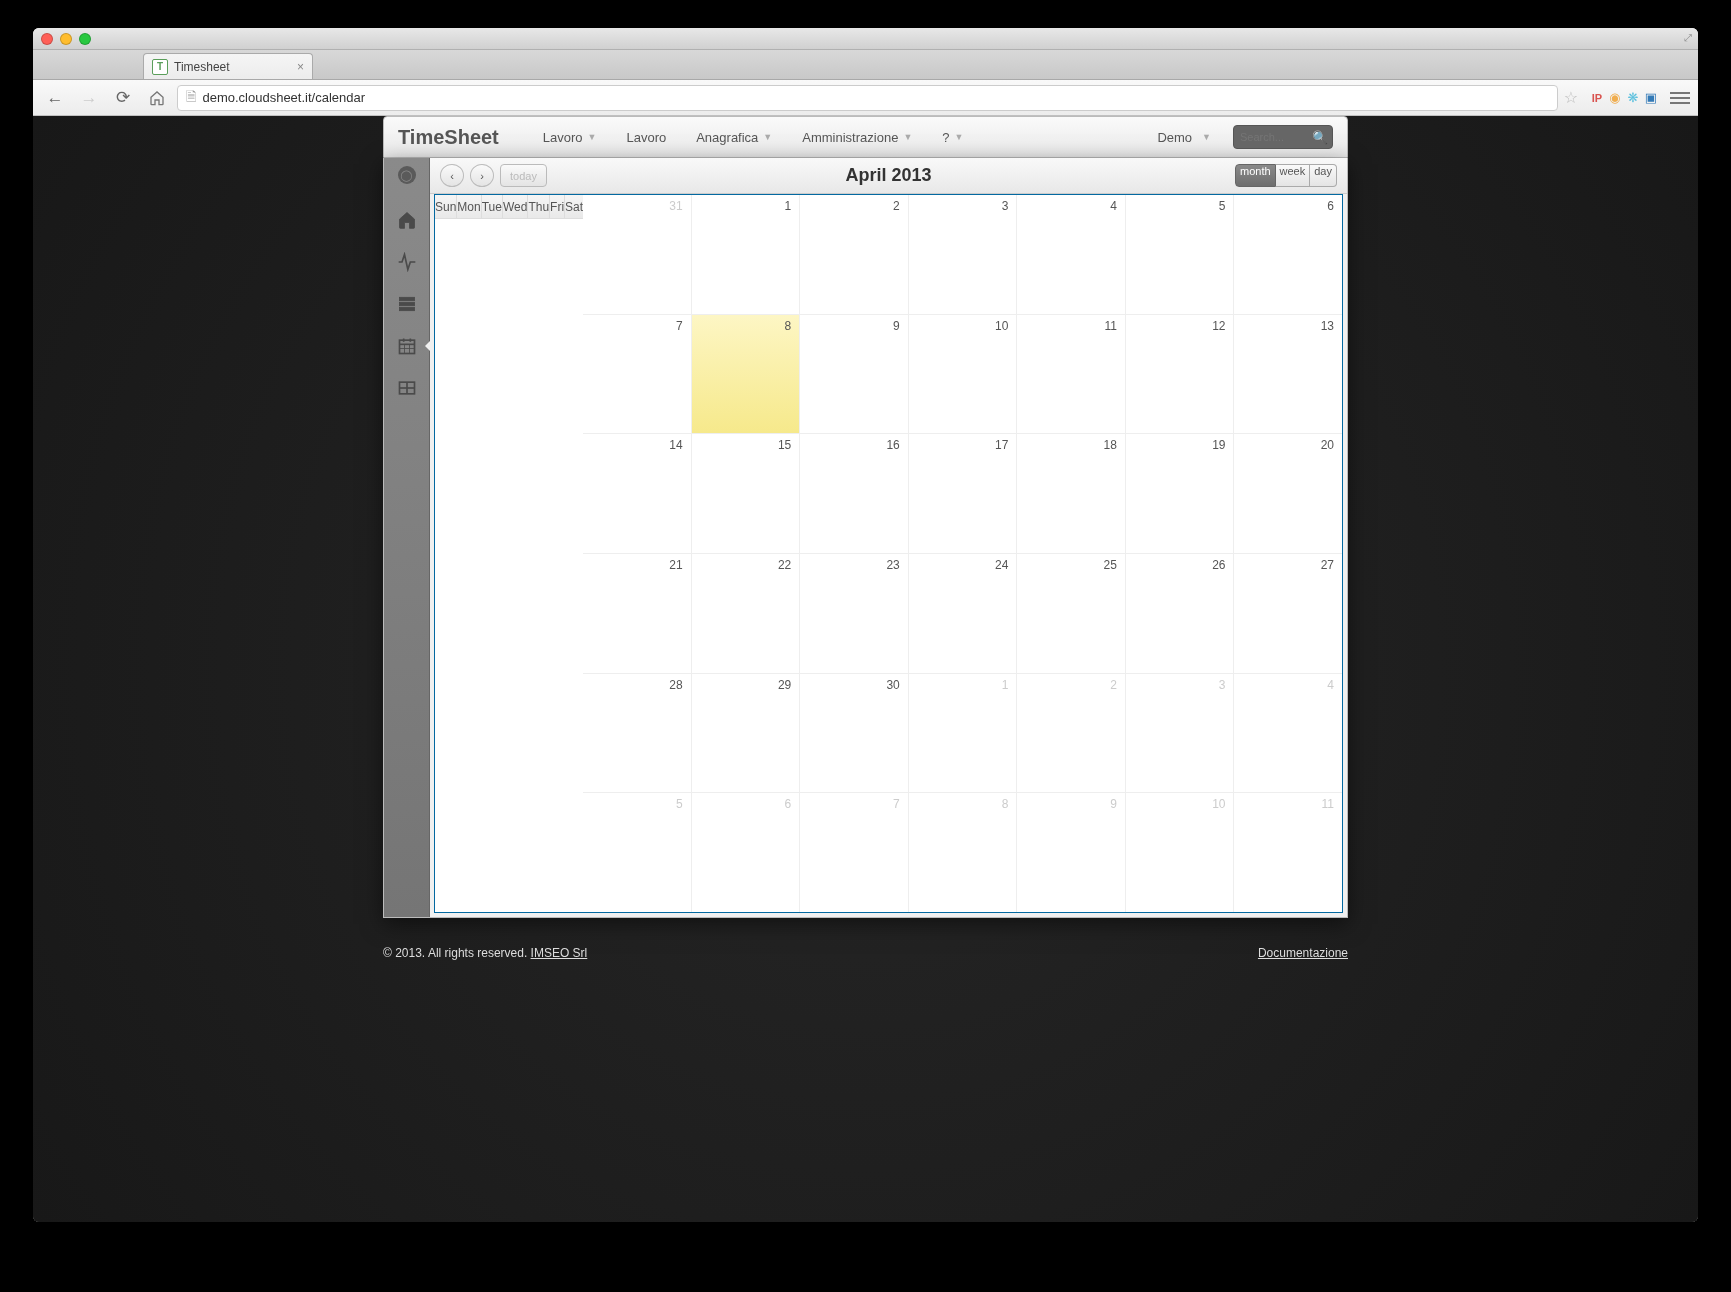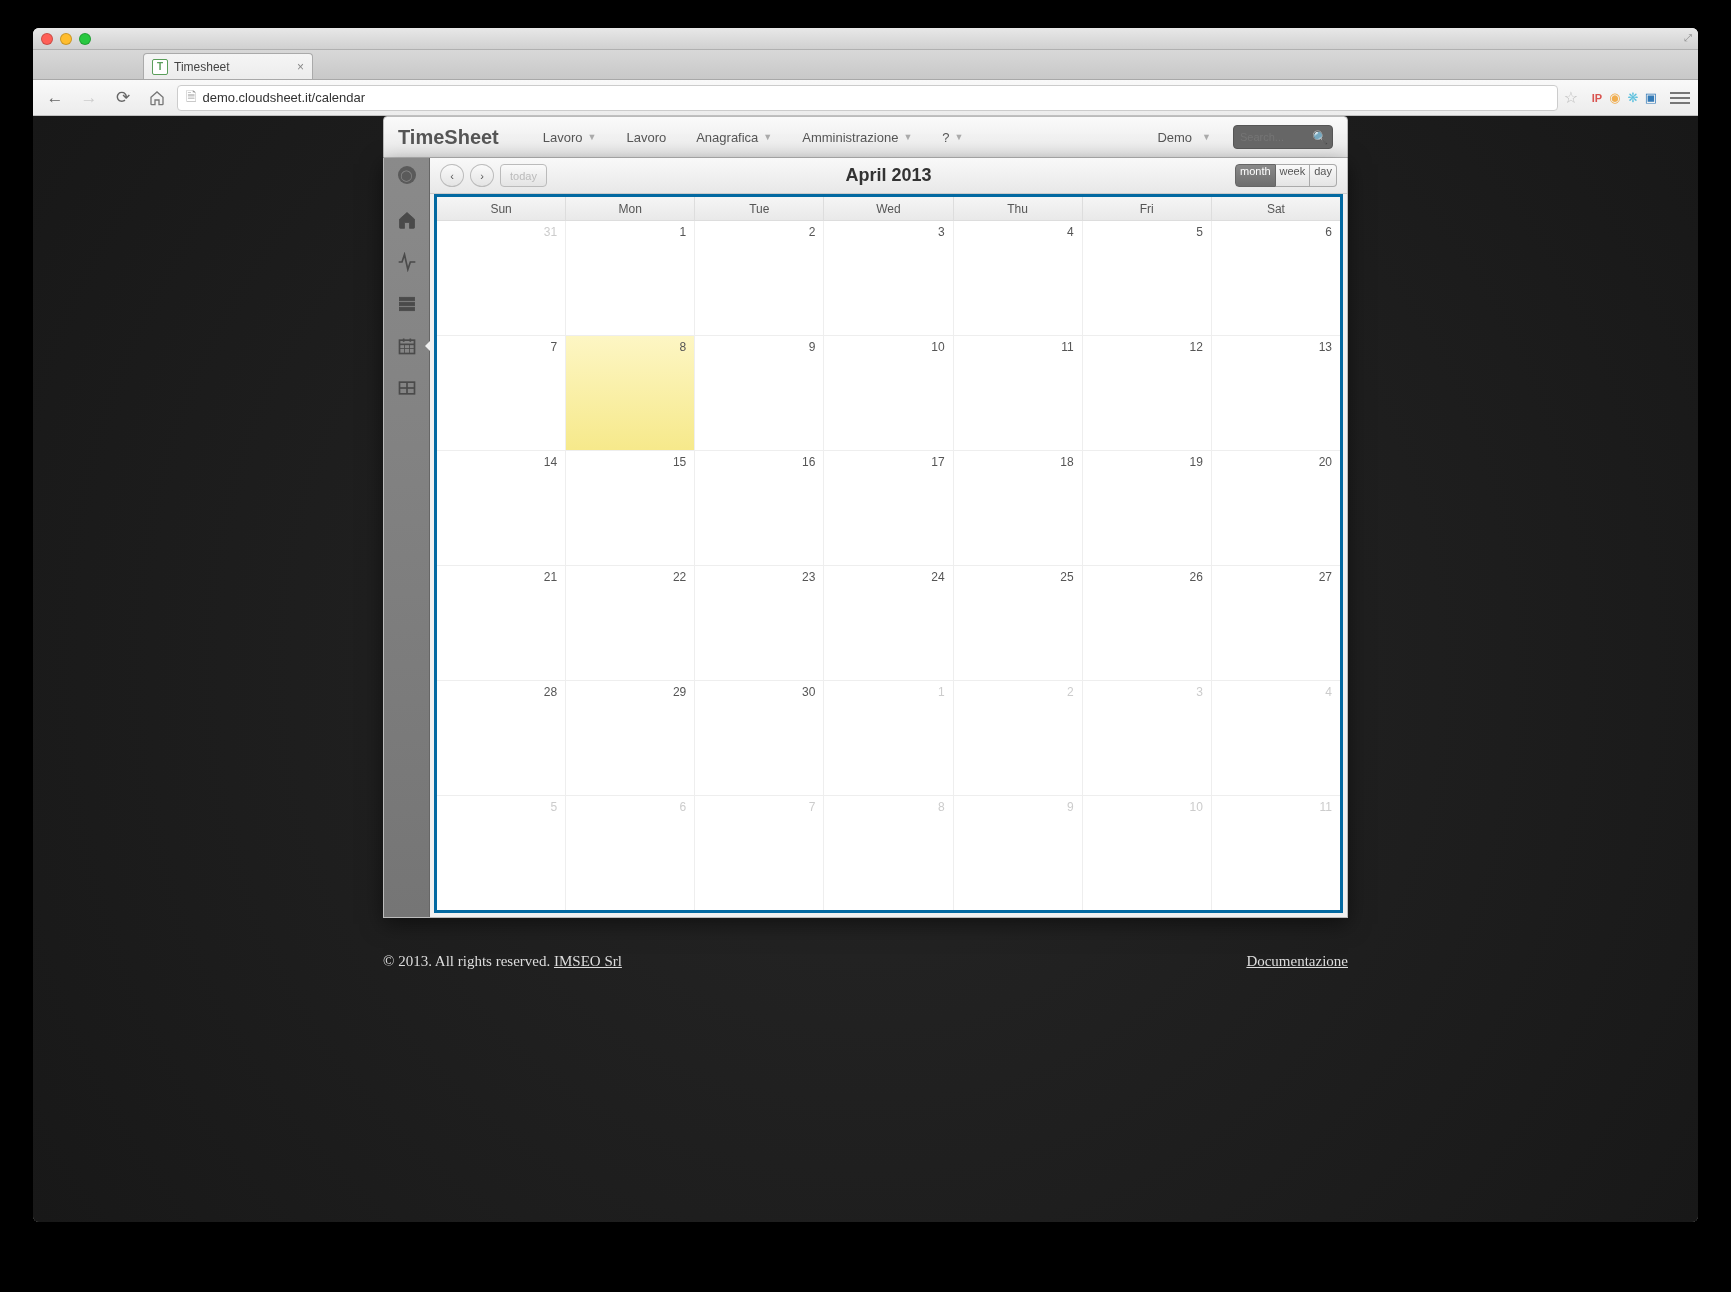--- a/index.html
+++ b/index.html
@@ -63,35 +63,35 @@
 .cal-btn.round { width: 24px; padding: 0; justify-content: center; border-radius: 50%; }
 .cal-btn.disabled { color: #bbb; }
 .cal-title { position: absolute; left: 0; right: 0; text-align: center; font-size: 18px; font-weight: bold; color: #333; pointer-events: none; }
 .cal-view-group { margin-left: auto; display: flex; }
 .cal-view-btn { height: 23px; border: 1px solid #aaa; background: linear-gradient(#fafafa,#e4e4e4); padding: 0 4px; font-size: 11px; color: #555; cursor: pointer; }
 .cal-view-btn:first-child { border-radius: 4px 0 0 4px; }
 .cal-view-btn:last-child { border-radius: 0 4px 4px 0; }
 .cal-view-btn + .cal-view-btn { border-left: none; }
 .cal-view-btn.active { background: linear-gradient(#8a8a8a,#6e6e6e); color: #fff; border-color: #666; }
 
-.cal-grid { flex: 1; display: flex; flex-direction: column; background: #fff; margin: 0 4px 4px; border: 3px solid #0369a1; }
+.cal-grid { flex: 1; display: flex; flex-direction: row; background: #fff; margin: 0 4px 4px; border: 1px solid #0369a1; }
 .cal-header-row { display: flex; height: 24px; background: linear-gradient(#f5f5f5,#e9e9e9); border-bottom: 1px solid #ddd; }
 .cal-header-cell { flex: 1; text-align: center; font-size: 12px; color: #555; line-height: 24px; border-right: 1px solid #ddd; }
 .cal-header-cell:last-child { border-right: none; }
 .cal-weeks { flex: 1; display: flex; flex-direction: column; }
 .cal-week-row { flex: 1; display: flex; border-bottom: 1px solid #eee; }
 .cal-week-row:last-child { border-bottom: none; }
 .cal-day-cell { flex: 1; border-right: 1px solid #eee; position: relative; font-size: 12px; color: #555; cursor: pointer; }
 .cal-day-cell:last-child { border-right: none; }
 .cal-day-num { position: absolute; top: 4px; right: 8px; }
 .cal-day-cell.other-month .cal-day-num { color: #ccc; }
 .cal-day-cell.today { background: linear-gradient(#fdf6c4,#f6e98b); }
 
 
-.app-footer { width: 965px; margin: 35px auto 0; display: flex; justify-content: space-between; font-size: 15px; color: #ddd; font-family: Liberation Serif, serif; }
+.app-footer { width: 965px; margin: 28px auto 0; display: flex; justify-content: space-between; font-size: 12px; color: #ddd; }
 .app-footer a { color: #ddd; text-decoration: underline; }
 </style>
 </head>
 <body>
 
 <div class="browser-window">
 
   <div class="titlebar">
     <div class="traffic-lights">
       <div class="traffic-light tl-red"></div>

